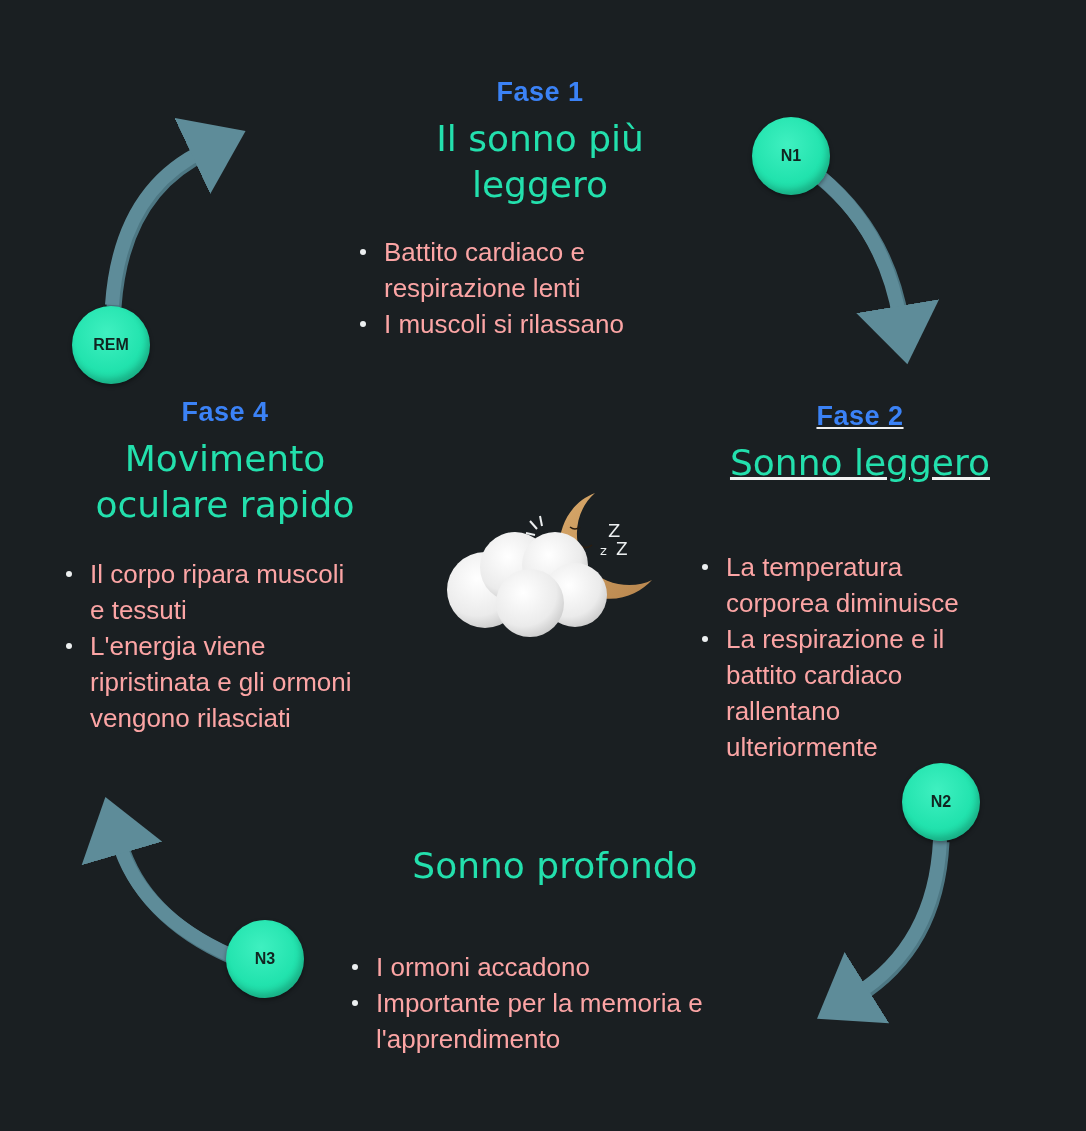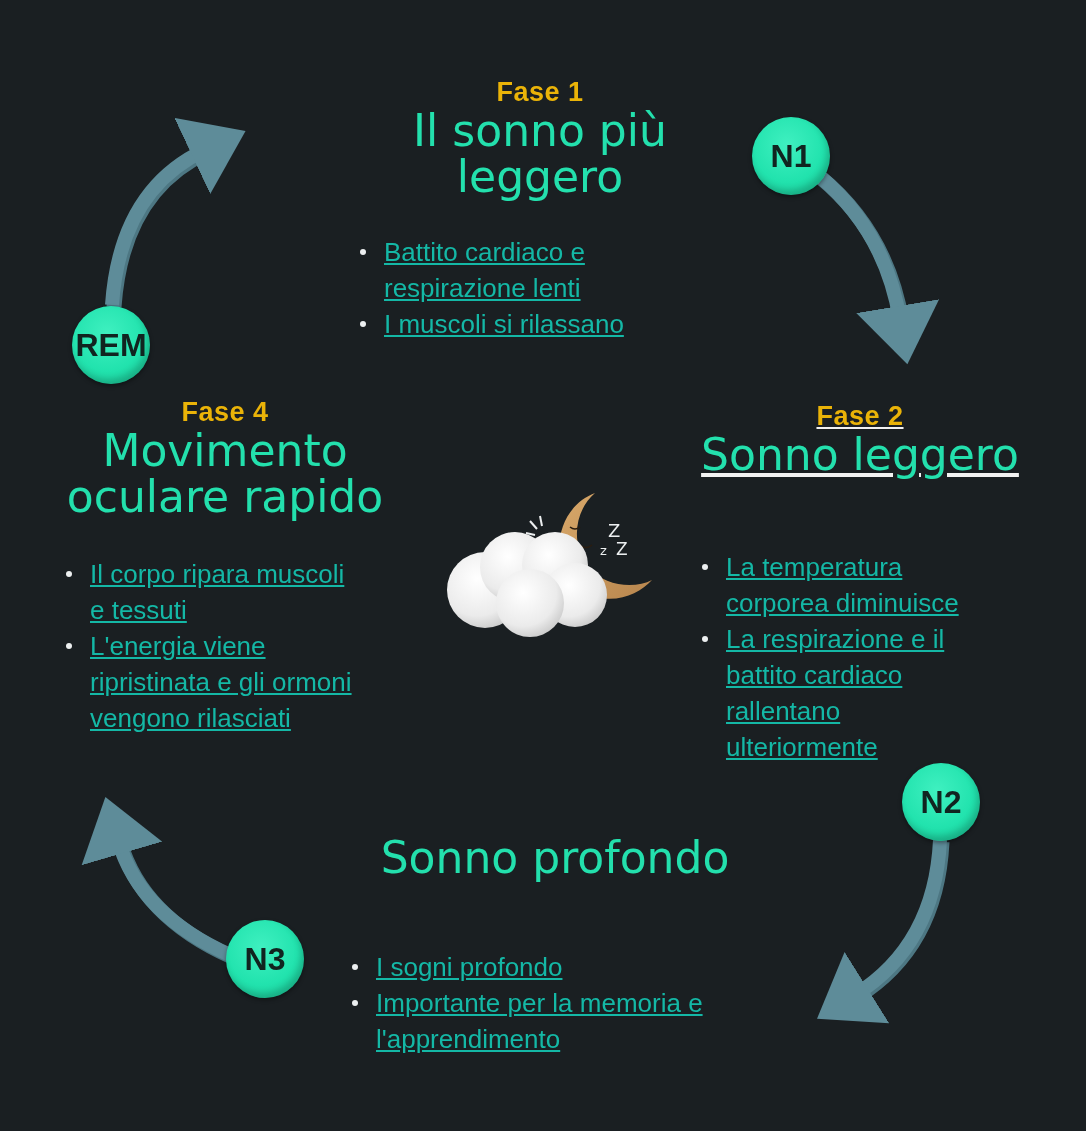--- a/index.html
+++ b/index.html
@@ -10,65 +10,64 @@
     font-family: "Liberation Sans", "DejaVu Sans", sans-serif;
     color: #f2f2f2;
   }
   .phase {
     position: absolute;
     text-align: center;
   }
   .phase-label {
     font-weight: bold;
     font-size: 27px;
-    color: #eab308;
+    color: #3b82f6;
     letter-spacing: 0.5px;
     line-height: 32px;
   }
   .phase-title {
     color: #23e0ad;
-    font-size: 44px;
+    font-size: 36px;
     line-height: 46px;
     font-family: "DejaVu Sans", sans-serif;
-    margin-top: 0;
+    margin-top: 8px;
   }
   ul.bullets {
     list-style: none;
     padding: 0;
     margin: 0;
     text-align: left;
     position: absolute;
   }
   ul.bullets li {
     position: relative;
     padding-left: 30px;
     font-size: 26px;
     line-height: 36px;
-    color: #14b8a6;
+    color: #fca5a5;
     font-weight: 300;
     white-space: pre-line;
-    text-decoration: underline;
   }
   ul.bullets li::before {
     content: "";
     position: absolute;
     left: 6px; top: 15px;
     width: 6px; height: 6px;
     border-radius: 50%;
     background: #eceff0;
   }
   .badge {
     position: absolute;
     width: 78px; height: 78px;
     border-radius: 50%;
     background: radial-gradient(circle at 45% 35%, #3ff0c0 0%, #22e3ae 55%, #19c896 100%);
     box-shadow: inset -3px -5px 6px rgba(0,0,0,0.18), 0 2px 4px rgba(0,0,0,0.4);
     display: flex; align-items: center; justify-content: center;
     font-weight: bold;
-    font-size: 32px;
+    font-size: 16px;
     color: #112420;
     z-index: 3;
   }
   svg.arrows { position: absolute; left: 0; top: 0; z-index: 1; }
   .illus { position: absolute; left: 430px; top: 485px; width: 230px; height: 160px; z-index: 2; }
 </style>
 </head>
 <body>
 
 <svg class="arrows" width="1086" height="1131" viewBox="0 0 1086 1131">
@@ -119,21 +118,21 @@
   <li>La respirazione e il
 battito cardiaco
 rallentano
 ulteriormente</li>
 </ul>
 
 <div class="phase" style="left:340px; top:835px; width:430px;">
   <div class="phase-title">Sonno profondo</div>
 </div>
 <ul class="bullets" style="left:346px; top:949px; width:420px;">
-  <li>I sogni profondo</li>
+  <li>I ormoni accadono</li>
   <li>Importante per la memoria e
 l'apprendimento</li>
 </ul>
 
 <div class="phase" style="left:40px; top:396px; width:370px;">
   <div class="phase-label">Fase 4</div>
   <div class="phase-title">
     <div>Movimento</div>
     <div>oculare rapido</div>
   </div>

